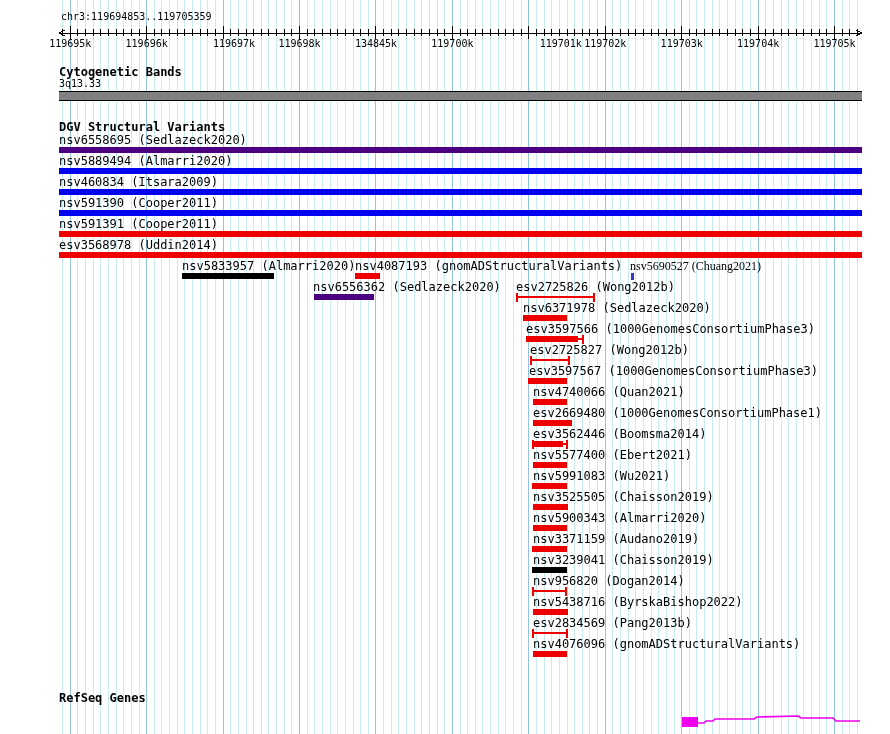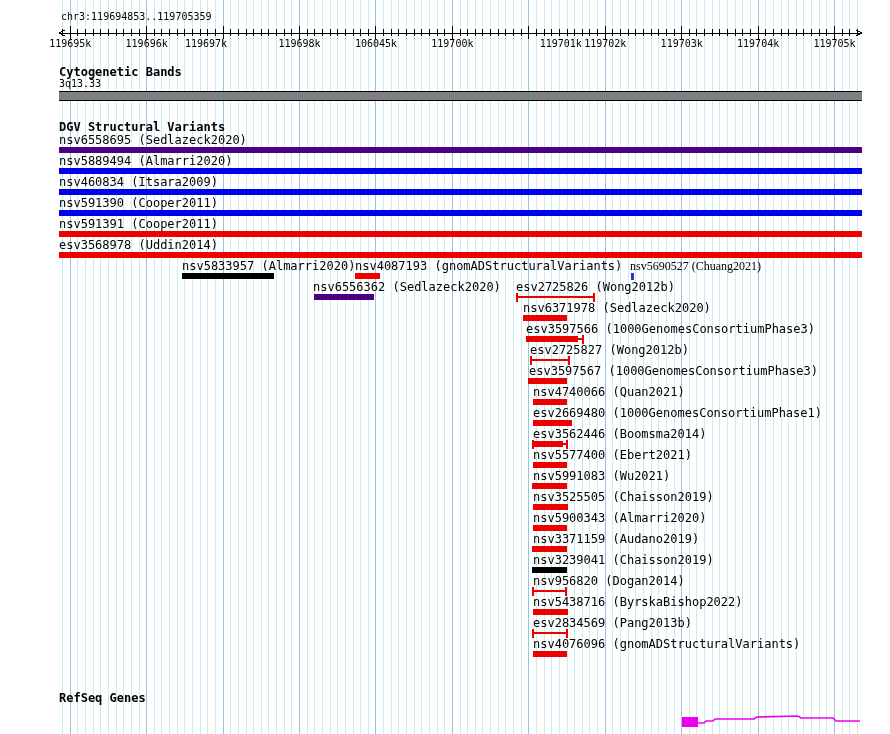--- a/index.html
+++ b/index.html
@@ -250,23 +250,23 @@
       <line x1="857.490481629545" y1="29" x2="857.490481629545" y2="36" stroke="#000" stroke-width="1" shape-rendering="crispEdges"></line>
       <line x1="59" y1="33" x2="862" y2="33" stroke="#000" stroke-width="1" shape-rendering="crispEdges"></line>
       <line x1="59" y1="33" x2="65" y2="30" stroke="#000" stroke-width="1" shape-rendering="crispEdges"></line>
       <line x1="59" y1="33" x2="65" y2="36" stroke="#000" stroke-width="1" shape-rendering="crispEdges"></line>
       <line x1="862" y1="33" x2="856" y2="30" stroke="#000" stroke-width="1" shape-rendering="crispEdges"></line>
       <line x1="862" y1="33" x2="856" y2="36" stroke="#000" stroke-width="1" shape-rendering="crispEdges"></line>
     </svg>
   <div id="ruler-labels">
       <div class="tick-label" style="left: 70.2356px; top: 38px;">119695k</div>
       <div class="tick-label" style="left: 146.668px; top: 38px;">119696k</div>
-      <div class="tick-label" style="left: 206px; top: 38px;">119697k</div>
+      <div class="tick-label" style="left: 234px; top: 38px;">119697k</div>
       <div class="tick-label" style="left: 299.533px; top: 38px;">119698k</div>
-      <div class="tick-label" style="left: 375.966px; top: 38px;">106045k</div>
+      <div class="tick-label" style="left: 375.966px; top: 38px;">134845k</div>
       <div class="tick-label" style="left: 452.398px; top: 38px;">119700k</div>
       <div class="tick-label" style="left: 528.831px; top: 38px; margin-left: 32px;">119701k</div>
       <div class="tick-label" style="left: 605.263px; top: 38px;">119702k</div>
       <div class="tick-label" style="left: 681.696px; top: 38px;">119703k</div>
       <div class="tick-label" style="left: 758.128px; top: 38px;">119704k</div>
       <div class="tick-label" style="left: 834.561px; top: 38px;">119705k</div>
     </div>
 
   <div class="hdr" style="left:59px;top:66px;">Cytogenetic Bands</div>
   <div class="small-label" style="left:59px;top:78px;">3q13.33</div>

